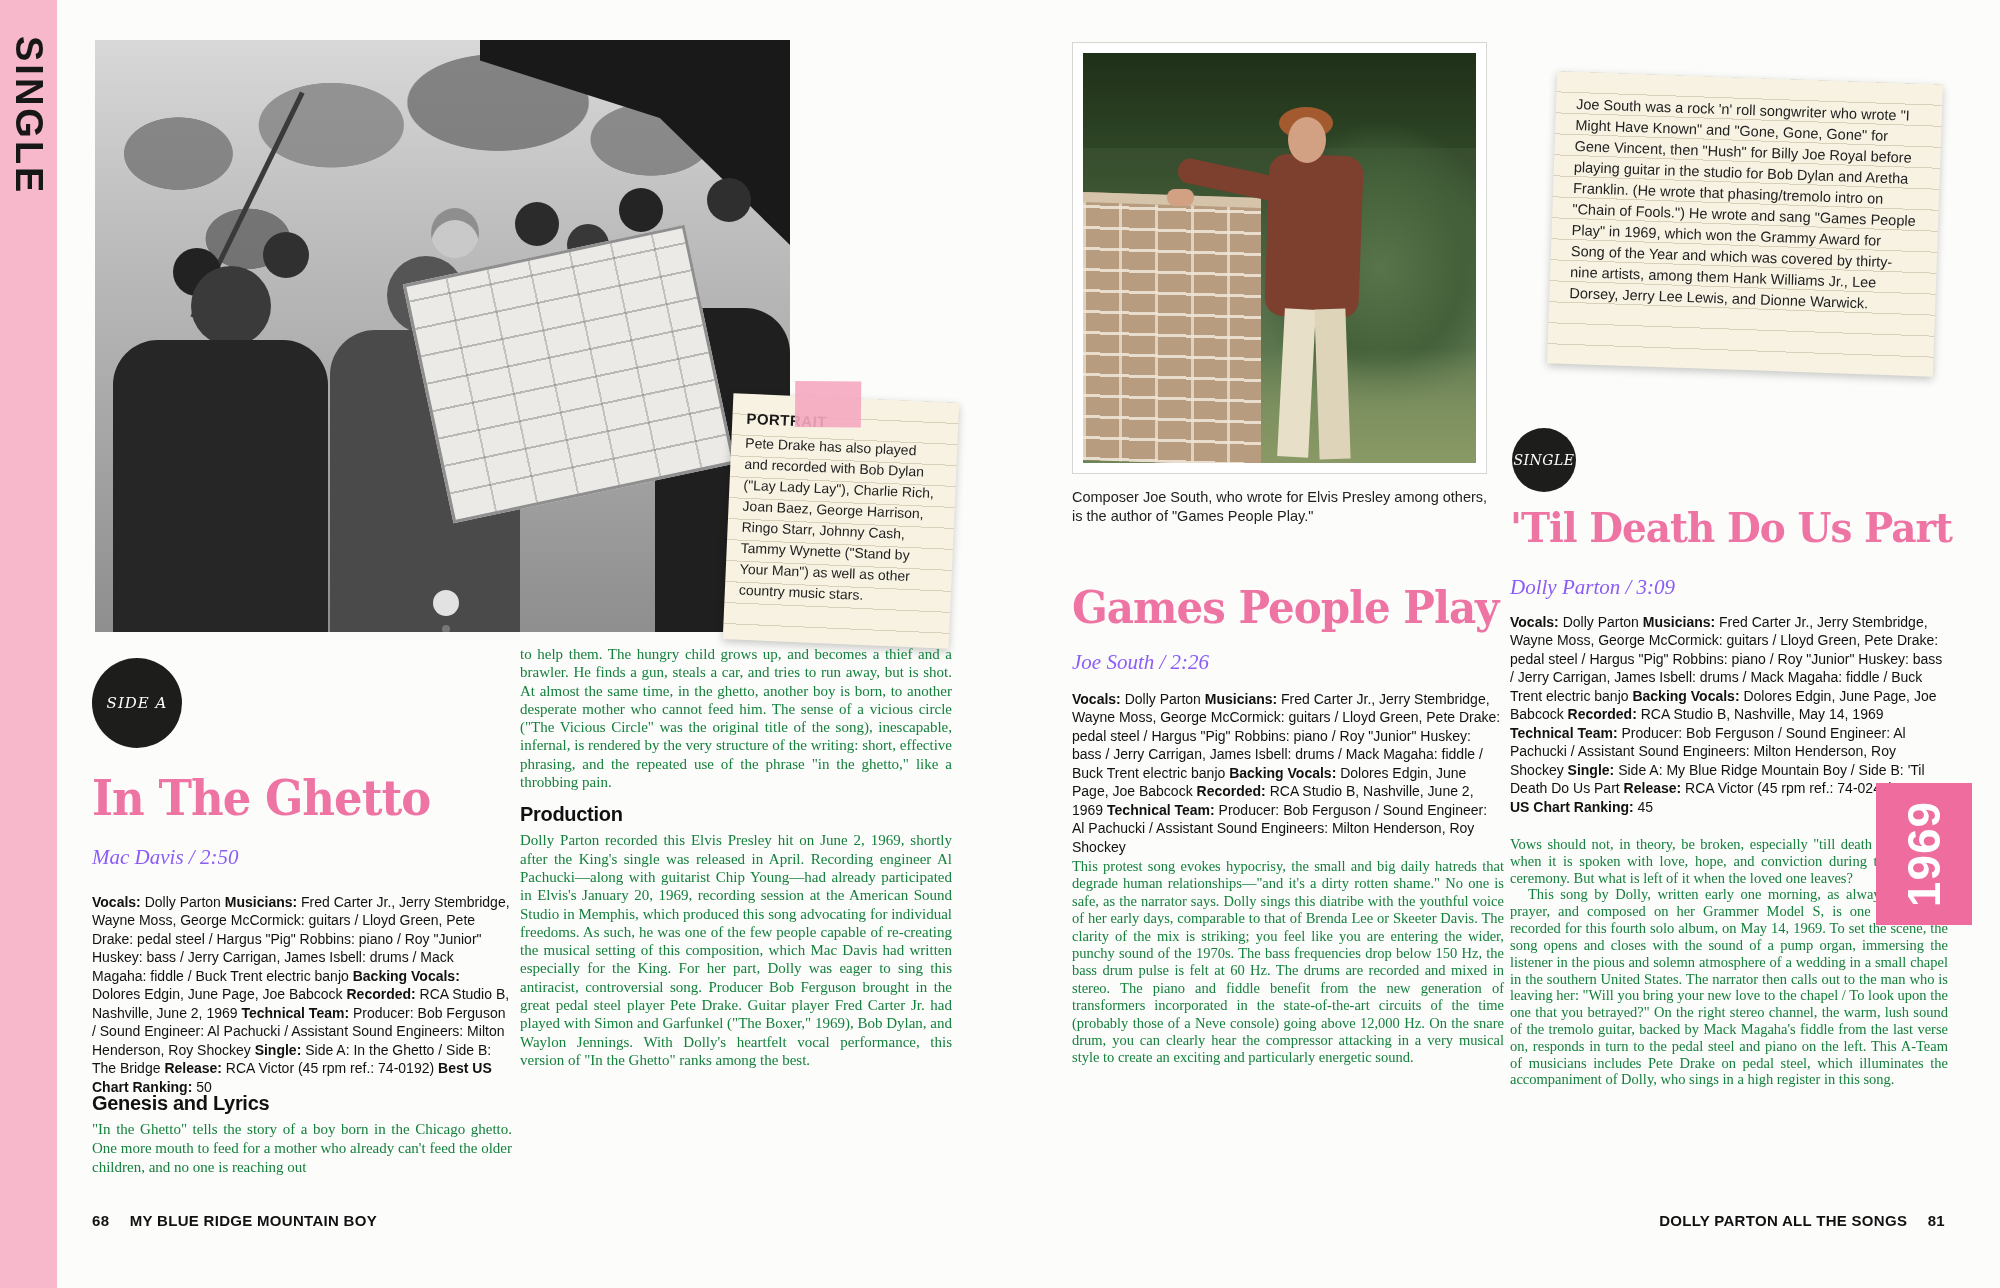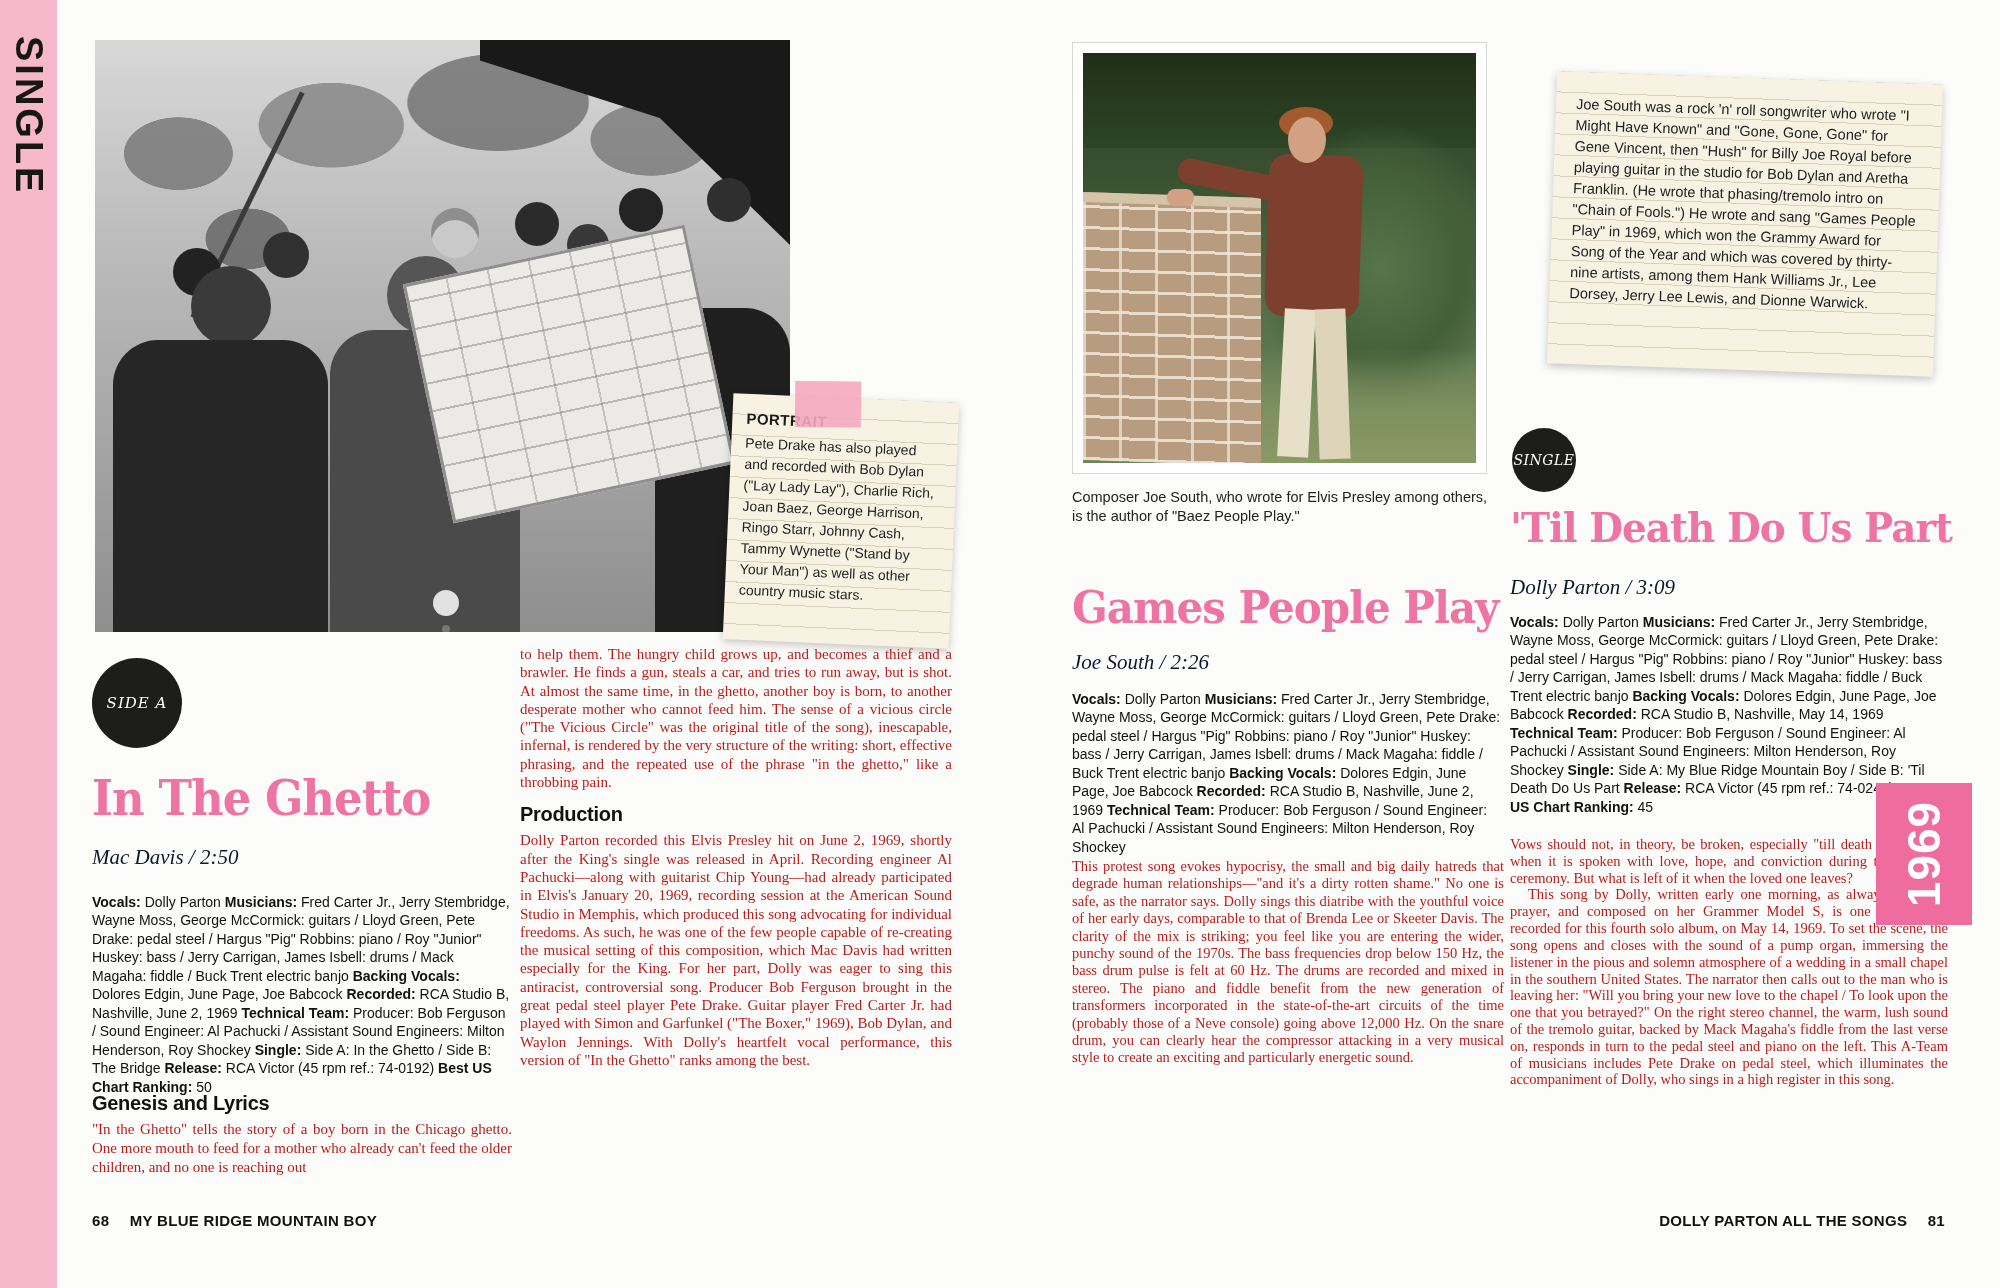--- a/index.html
+++ b/index.html
@@ -71,35 +71,35 @@
      font-family:"DejaVu Serif",serif;font-style:italic;text-align:center;}
   .side-a{left:92px;top:658px;width:90px;height:90px;font-size:15px;letter-spacing:1px;}
   .single-b{left:1512px;top:428px;width:64px;height:64px;font-size:14px;letter-spacing:.5px;}
 
   
   .song-title{position:absolute;margin:0;font-family:"DejaVu Serif",serif;font-weight:700;color:#ee74a4;
      letter-spacing:-1px;white-space:nowrap;transform:scaleY(1.06);transform-origin:left top;}
   .t1{left:92px;top:770px;font-size:45px;}
   .t2{left:1072px;top:582px;font-size:42px;}
   .t3{left:1510px;top:503px;font-size:39px;}
-  .byline{position:absolute;font-family:"Liberation Serif",serif;font-style:italic;font-size:21px;color:#0f172a;}
+  .byline{position:absolute;font-family:"Liberation Serif",serif;font-style:italic;font-size:21px;color:#8b5cf6;}
   .b1{left:92px;top:845px;}
   .b2{left:1072px;top:650px;text-align:center;}
   .b3{left:1510px;top:575px;}
 
   
   .credits{position:absolute;font-family:"Liberation Sans",sans-serif;font-size:14px;line-height:1.32;color:#111;}
   .credits b{font-weight:700;}
   .c1{left:92px;top:893px;width:418px;}
   .c2{left:1072px;top:690px;width:430px;}
   .c3{left:1510px;top:613px;width:438px;}
 
   
   .col{position:absolute;}
-  .body-text{font-family:"Liberation Serif",serif;text-align:justify;color:#b91c1c;margin:0;}
+  .body-text{font-family:"Liberation Serif",serif;text-align:justify;color:#15803d;margin:0;}
   .sec-head{font-family:"Liberation Sans",sans-serif;font-weight:800;font-size:20px;letter-spacing:-.3px;margin:12px 0 5px;color:#111;}
   .col-genesis{left:92px;top:1092px;width:420px;}
   .col-genesis .body-text{font-size:15px;line-height:1.25;}
   .col-genesis .sec-head{margin-top:0;}
   .col-mid{left:520px;top:645px;width:432px;}
   .col-mid .body-text{font-size:15px;line-height:1.22;}
   .col-games{left:1072px;top:858px;width:432px;}
   .col-games .body-text{font-size:14.5px;line-height:1.2;}
   .col-til{left:1510px;top:836px;width:438px;}
   .col-til .body-text{font-size:14.5px;line-height:1.16;}
@@ -187,21 +187,21 @@
       <div class="js-wall"></div>
       <div class="js-arm"></div>
       <div class="js-hand"></div>
       <div class="js-torso"></div>
       <div class="js-hair"></div>
       <div class="js-head"></div>
       <div class="js-leg1"></div>
       <div class="js-leg2"></div>
     </div>
   </div>
-  <div class="joe-caption caption">Composer Joe South, who wrote for Elvis Presley among others, is the author of "Baez People Play."</div>
+  <div class="joe-caption caption">Composer Joe South, who wrote for Elvis Presley among others, is the author of "Games People Play."</div>
 
   <div class="joe-note note">
     <div class="note-body">Joe South was a rock 'n' roll songwriter who wrote "I Might Have Known" and "Gone, Gone, Gone" for Gene Vincent, then "Hush" for Billy Joe Royal before playing guitar in the studio for Bob Dylan and Aretha Franklin. (He wrote that phasing/tremolo intro on "Chain of Fools.") He wrote and sang "Games People Play" in 1969, which won the Grammy Award for Song of the Year and which was covered by thirty-nine artists, among them Hank Williams Jr., Lee Dorsey, Jerry Lee Lewis, and Dionne Warwick.</div>
   </div>
 
   <h1 class="song-title t2">Games People Play</h1>
   <div class="byline b2">Joe South / 2:26</div>
   <div class="credits c2"><b>Vocals:</b><span> Dolly Parton </span><b>Musicians:</b><span> Fred Carter Jr., Jerry Stembridge, Wayne Moss, George McCormick: guitars / Lloyd Green, Pete Drake: pedal steel / Hargus "Pig" Robbins: piano / Roy "Junior" Huskey: bass / Jerry Carrigan, James Isbell: drums / Mack Magaha: fiddle / Buck Trent electric banjo </span><b>Backing Vocals:</b><span> Dolores Edgin, June Page, Joe Babcock </span><b>Recorded:</b><span> RCA Studio B, Nashville, June 2, 1969 </span><b>Technical Team:</b><span> Producer: Bob Ferguson / Sound Engineer: Al Pachucki / Assistant Sound Engineers: Milton Henderson, Roy Shockey</span></div>
   <div class="col col-games">
     <p class="body-text">This protest song evokes hypocrisy, the small and big daily hatreds that degrade human relationships—"and it's a dirty rotten shame." No one is safe, as the narrator says. Dolly sings this diatribe with the youthful voice of her early days, comparable to that of Brenda Lee or Skeeter Davis. The clarity of the mix is striking; you feel like you are entering the wider, punchy sound of the 1970s. The bass frequencies drop below 150 Hz, the bass drum pulse is felt at 60 Hz. The drums are recorded and mixed in stereo. The piano and fiddle benefit from the new generation of transformers incorporated in the state-of-the-art circuits of the time (probably those of a Neve console) going above 12,000 Hz. On the snare drum, you can clearly hear the compressor attacking in a very musical style to create an exciting and particularly energetic sound.</p>

